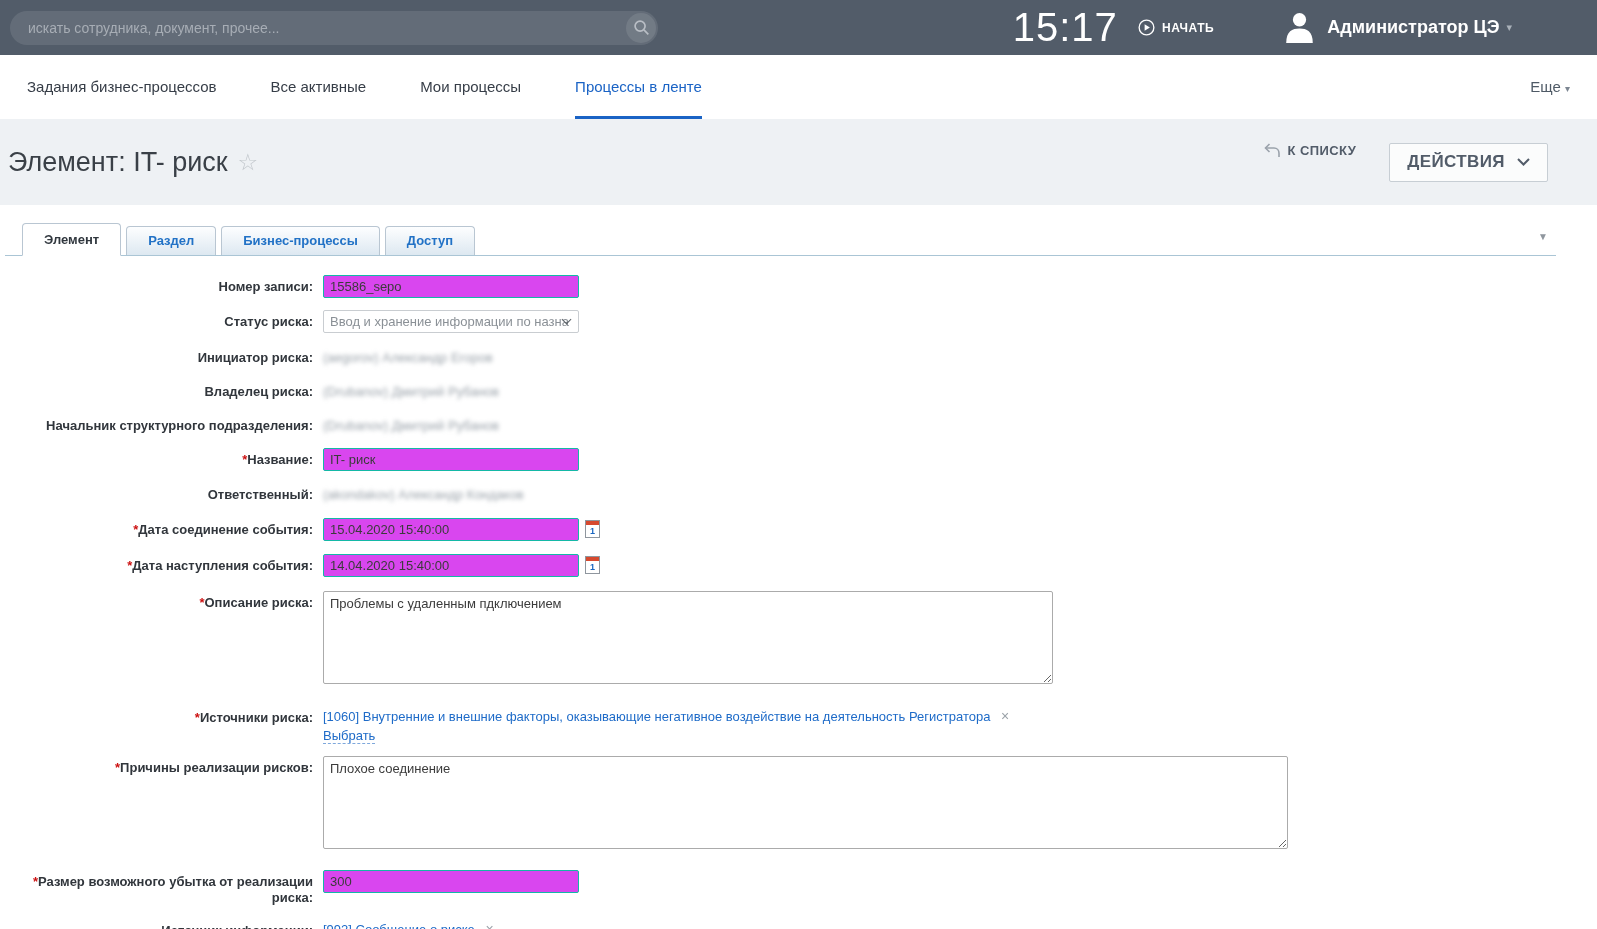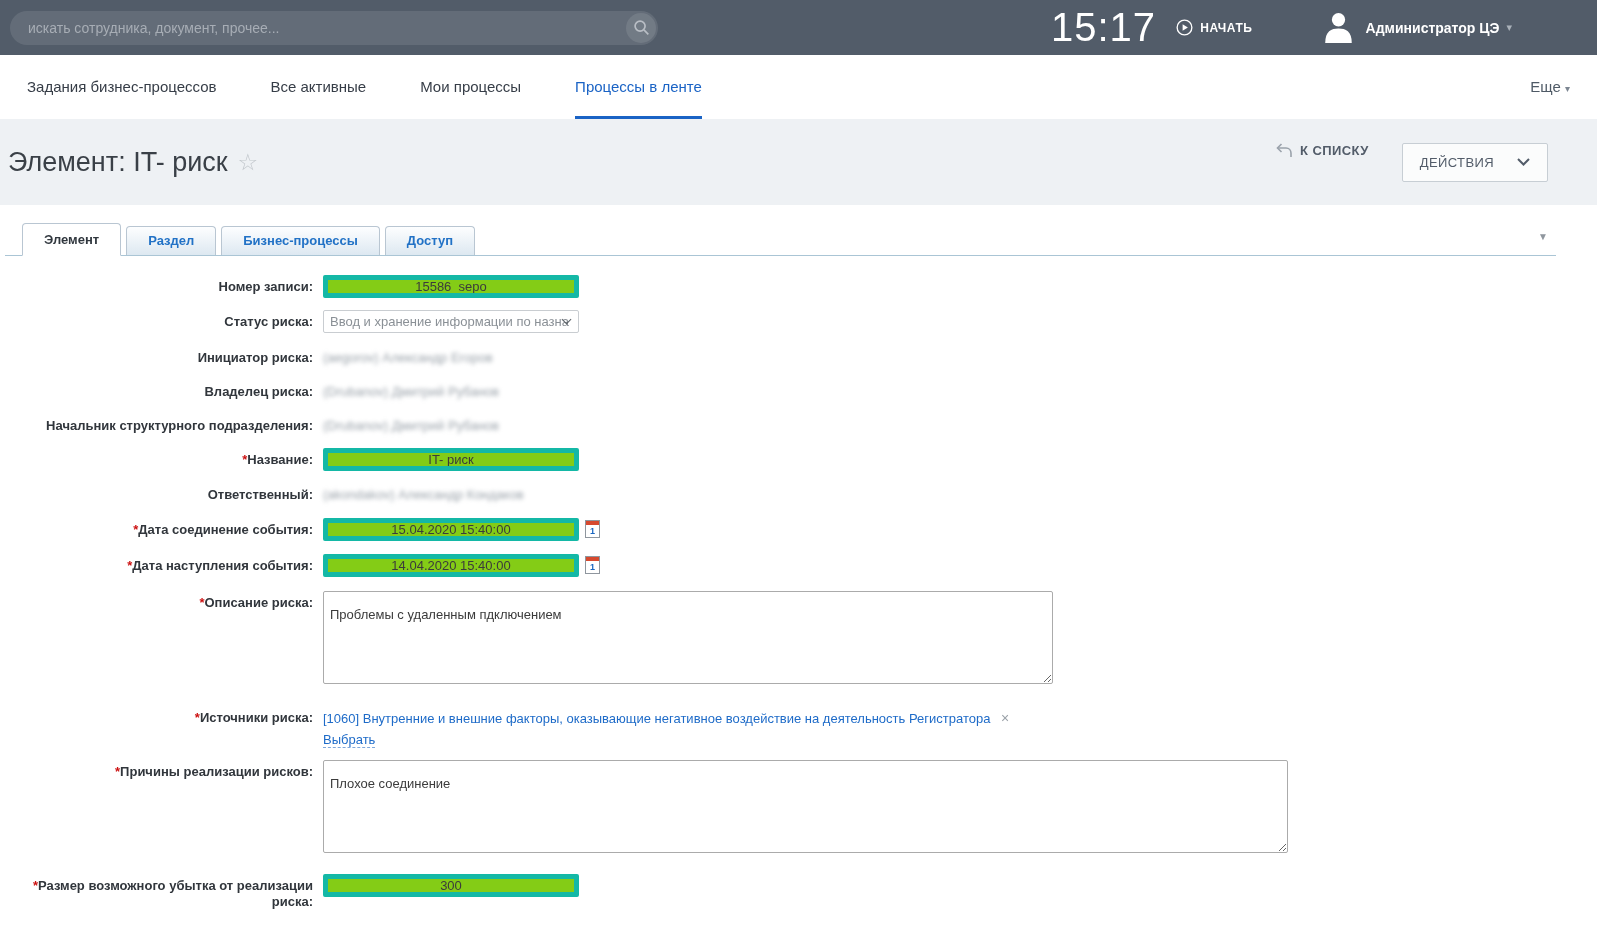--- a/index.html
+++ b/index.html
@@ -13,87 +13,87 @@
   .search-box input { flex:1; background:transparent; border:none; outline:none;
     font-size:14px; color:#e6e9ec; font-family:inherit; }
   .search-box input::placeholder { color:#a7adb5; }
   .search-circle { width:30px; height:30px; border-radius:50%; background:rgba(255,255,255,.10);
     display:flex; align-items:center; justify-content:center; cursor:pointer; }
   .tb-spacer { flex:1; }
   .clock { font-size:40px; font-weight:200; color:#fff; letter-spacing:1px; }
   .start-btn { display:flex; align-items:center; gap:7px; margin-left:20px; cursor:pointer;
     color:#fff; font-size:12px; font-weight:bold; letter-spacing:.6px; }
   .user-area { display:flex; align-items:center; margin-left:72px; cursor:pointer; }
-  .user-name { color:#fff; font-size:14px; font-weight:bold; margin-left:14px; }
+  .user-name { color:#fff; font-size:18px; font-weight:bold; margin-left:14px; }
   .user-caret { color:#aab1b9; font-size:11px; margin-left:7px; }
 
   
   .navbar { height:64px; background:#fff; display:flex; align-items:flex-start; padding:0 27px; }
   .nav-item { font-size:15px; color:#363d47; line-height:64px; margin-right:54px;
     position:relative; cursor:pointer; white-space:nowrap; }
   .nav-item.active { color:#1a63c5; }
   .nav-item.active::after { content:""; position:absolute; left:0; right:0; bottom:0;
     height:3px; background:#1a63c5; }
   .nav-more { margin-left:auto; font-size:15px; color:#4f5a66; line-height:64px; cursor:pointer; }
   .nav-more .caret { font-size:10px; color:#7c8692; }
 
   
   .title-bar { height:86px; background:#eef1f4; display:flex; align-items:center; padding:0 49px 0 8px; }
   .page-title { font-size:27px; color:#3a4047; font-weight:normal; }
   .star { font-size:23px; color:#c2c7cc; margin-left:10px; cursor:pointer; }
   .tb-right { margin-left:auto; display:flex; align-items:flex-start; gap:33px; }
   .back-link { display:flex; align-items:center; gap:8px; cursor:pointer;
     font-size:13px; font-weight:bold; color:#525c69; letter-spacing:.4px; }
-  .actions-btn { display:flex; align-items:center; gap:23px; cursor:pointer; height:39px; padding:0 17px;
+  .actions-btn { display:flex; align-items:center; gap:12px; cursor:pointer; height:39px; padding:0 17px;
     background:#fbfcfc; border:1px solid #c7ced4; border-radius:2px;
-    font-size:13px; font-weight:normal; color:#525c69; letter-spacing:.4px; }
+    font-size:17px; font-weight:bold; color:#525c69; letter-spacing:.4px; }
 
   
   .content { background:#fff; padding-top:17px; }
   .tab-strip { margin:0 41px 0 5px; display:flex; align-items:flex-end; gap:5px;
     border-bottom:1px solid #aac5d5; padding-left:17px; position:relative; height:34px; }
   .tab { height:29px; line-height:27px; padding:0 21px; font-size:13px; font-weight:bold;
     color:#2272c6; background:linear-gradient(#fdfeff,#dde8f1); border:1px solid #b9c6d2;
     border-bottom:none; border-radius:4px 4px 0 0; cursor:pointer; white-space:nowrap; }
   .tab.active { height:33px; line-height:31px; background:#fff; color:#30373e;
     position:relative; bottom:-1px; border-bottom:1px solid #fff; z-index:2; }
   .strip-caret { position:absolute; right:8px; top:9px; font-size:10px; color:#8f969e; cursor:pointer; }
 
   
   .form { margin-top:19px; }
   .form-row { display:flex; margin-bottom:12px; }
   .form-label { width:322px; flex:none; text-align:right; padding-right:9px;
     font-size:13px; font-weight:bold; color:#31363c; padding-top:4px; line-height:16px; }
   .req { color:#cc1111; }
   .form-control { flex:1; padding-left:1px; }
 
-  .txt-input { width:256px; height:23px; border:5px solid #14b8a6; border-radius:2px;
-    font-size:13px; color:#3b3b3b; padding:2px 6px; font-family:inherit; outline:none; background:#84cc16;text-align:center; }
+  .txt-input { width:256px; height:23px; border:1px solid #14b8a6; border-radius:2px;
+    font-size:13px; color:#3b3b3b; padding:2px 6px; font-family:inherit; outline:none; background:#d946ef; }
   .fake-select { width:256px; height:23px; border:1px solid #c9cdd1; border-radius:2px; background:#fff;
     font-size:13px; color:#8a9096; padding:3px 22px 2px 6px; position:relative;
     white-space:nowrap; overflow:hidden; cursor:default; }
   .sel-caret { position:absolute; right:8px; top:5px; width:7px; height:7px;
     border-right:1.5px solid #5a6066; border-bottom:1.5px solid #5a6066; transform:rotate(45deg); }
 
   .redacted { font-size:13px; color:#99a1a9; padding-top:4px; filter:blur(2.3px); user-select:none; }
 
   .date-wrap { display:flex; align-items:flex-start; }
   .cal-btn { display:inline-flex; flex-direction:column; width:15px; height:18px;
     border:1px solid #8f969e; background:#fff; margin-left:6px; margin-top:2px; cursor:pointer; }
   .cal-top { height:4px; background:#d6492f; }
   .cal-num { flex:1; display:flex; align-items:center; justify-content:center;
     font-size:9px; font-weight:bold; color:#1a66c0; }
   .cal-num::after { content:"1"; }
 
   textarea.txt-area { border:1px solid #ababab; border-radius:2px; font-size:13px; color:#3b3b3b;
-    padding:15px 6px; font-family:inherit; outline:none; height:93px; resize:both; }
+    padding:4px 6px; font-family:inherit; outline:none; height:93px; resize:both; }
   .ta-desc { width:730px; }
   .ta-cause { width:965px; }
 
-  .link-line { font-size:13px; line-height:21px; padding-top:2px; }
+  .link-line { font-size:13px; line-height:16px; padding-top:2px; }
   .item-link { color:#1e6bc8; text-decoration:none; cursor:pointer; }
   .remove-x { color:#9aa1a8; font-size:14px; margin-left:7px; cursor:pointer; }
   .choose-link { display:inline-block; margin-top:3px; font-size:13px; color:#1e6bc8;
     text-decoration:none; border-bottom:1px dashed #7fa8dc; cursor:pointer; }
 </style>
 </head>
 <body>
 
 <div class="topbar">
   <div class="search-box">

